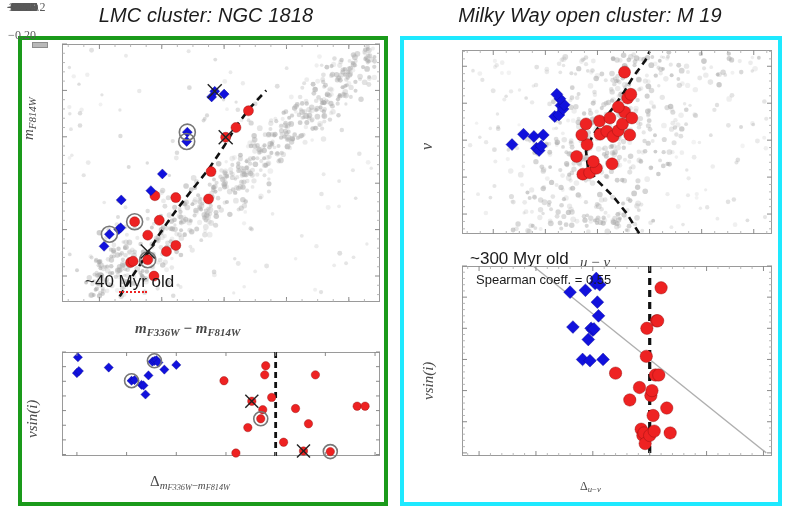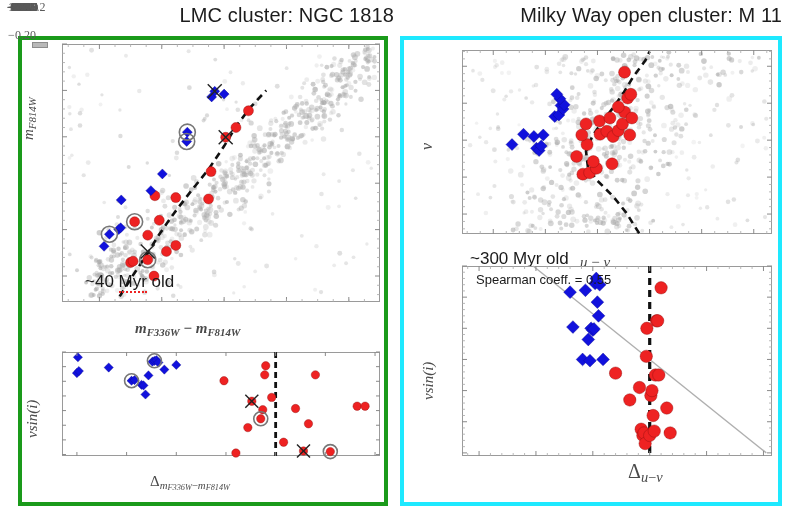--- a/index.html
+++ b/index.html
@@ -8,26 +8,27 @@
     background:#ffffff;
     font-family:"Liberation Sans", sans-serif;
     overflow:hidden;
     position:relative;
   }
   .figure{position:absolute;left:0;top:0;width:789px;height:512px;}
 
   
   .group-title{
     position:absolute;
-    text-align:right;
+    text-align:center;
     font-size:20px;
     color:#1c1c1c;
     font-family:"Liberation Sans", sans-serif;
     letter-spacing:.1px;
     white-space:nowrap;
+    font-style:italic;
   }
   #title-left{left:18px;top:4px;width:376px;}
   #title-right{left:398px;top:4px;width:384px;}
 
   
   .group-box{position:absolute;box-sizing:border-box;background:#fff;}
   #box-left{left:18px;top:36px;width:370px;height:470px;border:4px solid #1a9a1a;}
   #box-right{left:400px;top:36px;width:382px;height:470px;border:4px solid #1ee9ff;}
   .box-tab{
     position:absolute;left:10px;top:2px;width:16px;height:6px;
@@ -69,21 +70,21 @@
   #plotB{left:62px;top:352px;width:318px;height:104px;}
   #plotC{left:462px;top:50px;width:310px;height:184px;}
   #plotD{left:462px;top:266px;width:310px;height:190px;}
 </style>
 </head>
 <body>
 
 <div class="figure">
 
   <div class="group-title" id="title-left">LMC cluster: NGC 1818</div>
-  <div class="group-title" id="title-right">Milky Way open cluster: M 11</div>
+  <div class="group-title" id="title-right">Milky Way open cluster: M 19</div>
 
   <div class="group-box" id="box-left">
     <div class="box-tab"></div>
   </div>
 
   <div class="group-box" id="box-right"></div>
 
   <div class="plot" id="plotA">
     <div class="frame"></div>
     <svg id="svgA" width="318" height="258">
@@ -2026,18 +2027,18 @@
       <div class="ticklab r" style="null;width:30px;">50</div>
       <div class="ticklab r" style="null;width:30px;">100</div>
       <div class="ticklab r" style="null;width:30px;">150</div>
       <div class="ticklab r" style="null;width:30px;">200</div>
       <div class="ticklab r" style="null;width:30px;">250</div>
       <div class="ticklab r" style="null;width:30px;">300</div>
     </div>
   <div class="axlab" id="ylabD" style="left:420px;top:400px;transform:rotate(-90deg);transform-origin:left top;font-size:15px;">
     <span class="ital">vsin</span>(<span class="ital">i</span>)
   </div>
-  <div class="axlab" id="xlabD" style="left:580px;top:460px;font-size:20px;margin-left:48px;">
+  <div class="axlab" id="xlabD" style="left:580px;top:479px;font-size:12px;">
     <span style="font-style:normal;">Δ</span><span class="sub ital">u</span><span class="sub" style="font-style:normal;">−</span><span class="sub ital">v</span>
   </div>
   <div class="note" id="noteD" style="left:476px;top:272px;font-size:13px;">Spearman coeff.  = 0.55</div>
 
 </div>
 
 </body></html>

